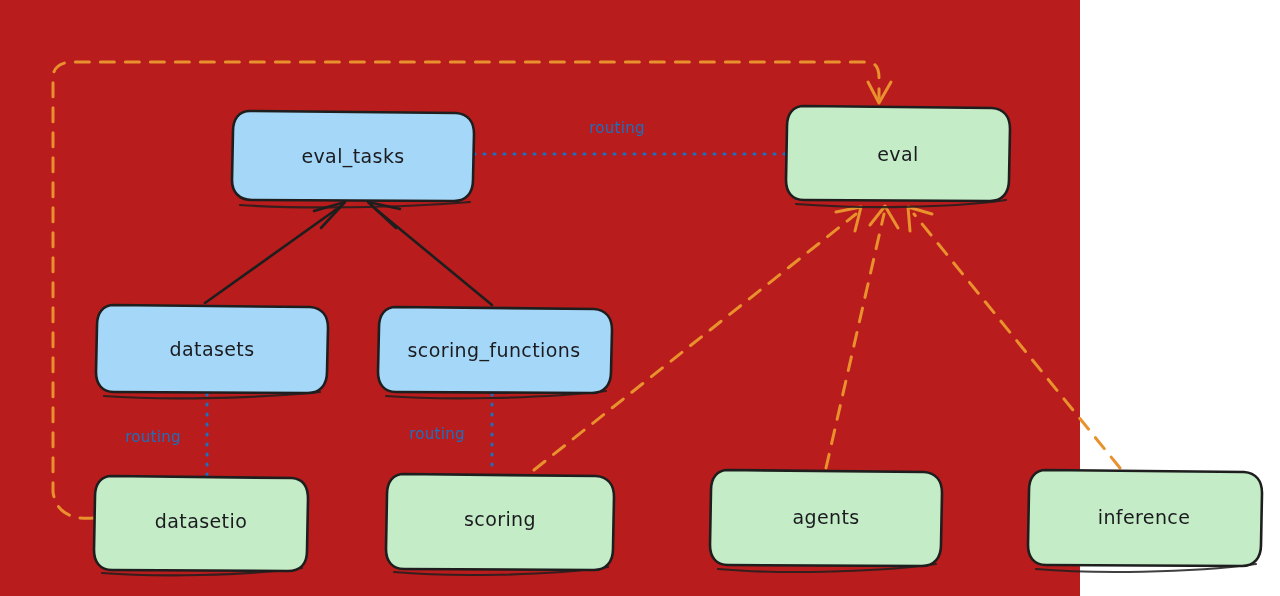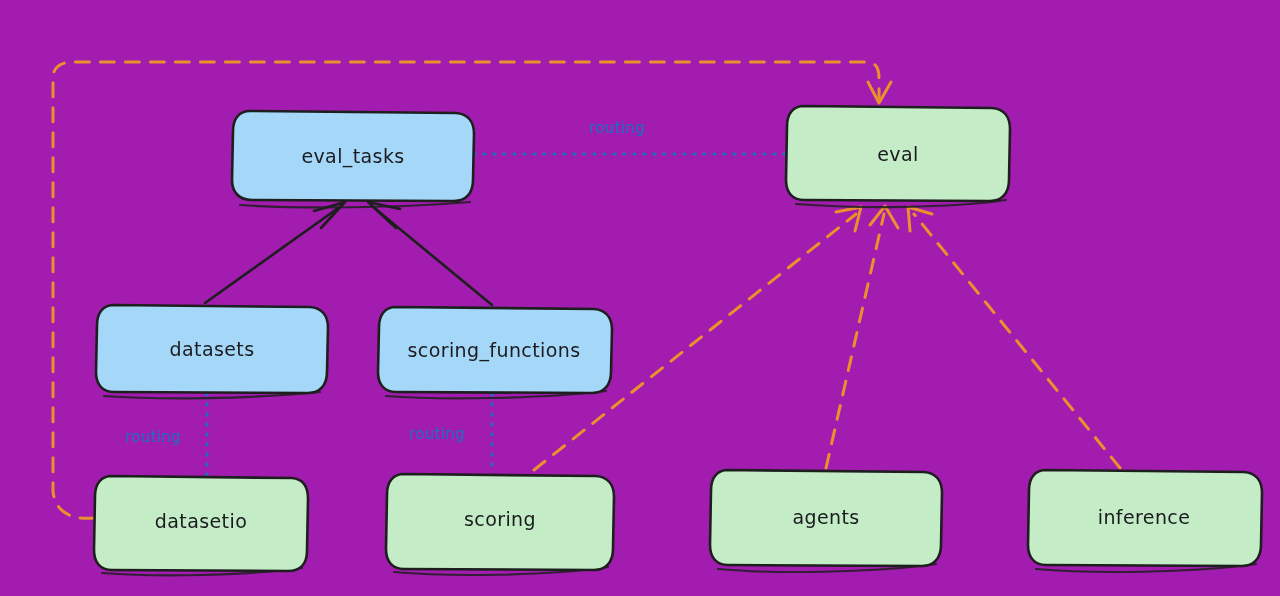--- a/index.html
+++ b/index.html
@@ -9,23 +9,23 @@
     background: #ffffff;
   }
   body {
     width: 1280px;
     height: 596px;
     font-family: "DejaVu Sans", sans-serif;
     overflow: hidden;
   }
   #canvas {
     position: relative;
-    width: 1280px;
+    width: 1080px;
     height: 596px;
-    background: #a21caf;
+    background: #b91c1c;
   }
   svg#graph {
     position: absolute;
     top: 0;
     left: 0;
     width: 1280px;
     height: 596px;
   }
   .node-label {
     font-family: "DejaVu Sans", sans-serif;

